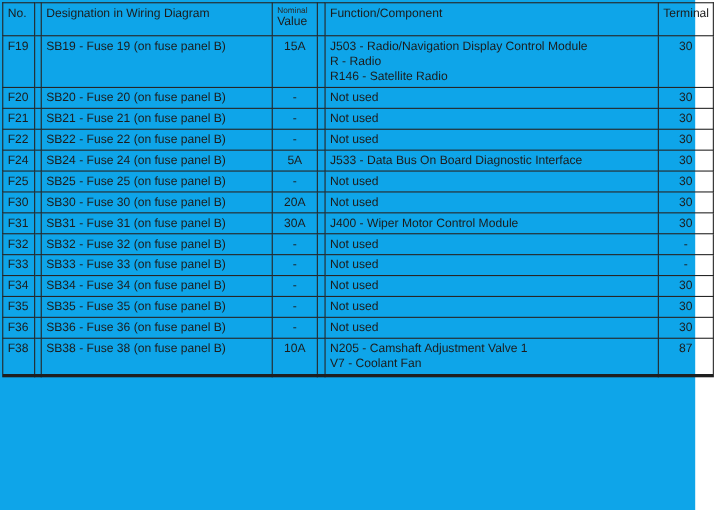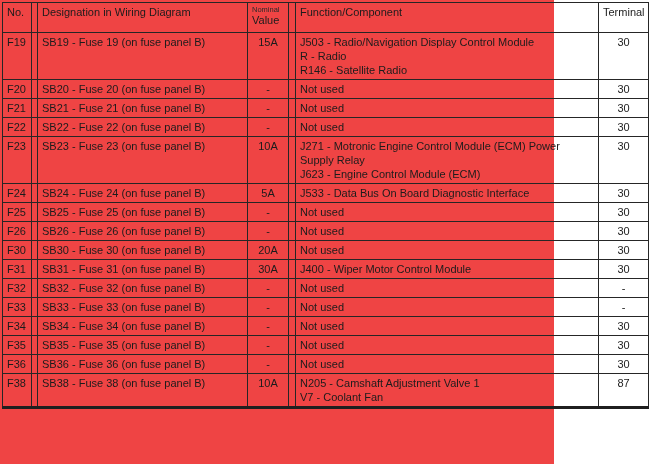--- a/index.html
+++ b/index.html
@@ -3,23 +3,23 @@
 <meta charset="utf-8">
 <style>
   * { box-sizing: border-box; }
   html, body {
     margin: 0;
     padding: 0;
     background: #ffffff;
     font-family: "Liberation Sans", "DejaVu Sans", sans-serif;
   }
   .page {
-    width: 554px;
+    width: 632px;
     height: 464px;
-    background: #ef4444;
+    background: #0ea5e9;
     padding: 2px;
   }
   table.fuse-table {
     border-collapse: collapse;
     width: 646px;
     table-layout: fixed;
     color: #1c1c1c;
     font-size: 11px;
     line-height: 14px;
     border: 1px solid #1f1f1f;
@@ -121,30 +121,20 @@
   <tr>
     <td class="c-no">F22</td>
     <td class="c-spacer"></td>
     <td class="c-des">SB22 - Fuse 22 (on fuse panel B)</td>
     <td class="c-val">-</td>
     <td class="c-spacer"></td>
     <td class="c-fun">Not used</td>
     <td class="c-ter">30</td>
   </tr>
 
-  <tr>
-    <td class="c-no">F23</td>
-    <td class="c-spacer"></td>
-    <td class="c-des">SB23 - Fuse 23 (on fuse panel B)</td>
-    <td class="c-val">10A</td>
-    <td class="c-spacer"></td>
-    <td class="c-fun">J271 - Motronic Engine Control Module (ECM) Power Supply Relay
-J623 - Engine Control Module (ECM)</td>
-    <td class="c-ter">30</td>
-  </tr>
 
   <tr>
     <td class="c-no">F24</td>
     <td class="c-spacer"></td>
     <td class="c-des">SB24 - Fuse 24 (on fuse panel B)</td>
     <td class="c-val">5A</td>
     <td class="c-spacer"></td>
     <td class="c-fun">J533 - Data Bus On Board Diagnostic Interface</td>
     <td class="c-ter">30</td>
   </tr>
@@ -152,29 +142,20 @@
   <tr>
     <td class="c-no">F25</td>
     <td class="c-spacer"></td>
     <td class="c-des">SB25 - Fuse 25 (on fuse panel B)</td>
     <td class="c-val">-</td>
     <td class="c-spacer"></td>
     <td class="c-fun">Not used</td>
     <td class="c-ter">30</td>
   </tr>
 
-  <tr>
-    <td class="c-no">F26</td>
-    <td class="c-spacer"></td>
-    <td class="c-des">SB26 - Fuse 26 (on fuse panel B)</td>
-    <td class="c-val">-</td>
-    <td class="c-spacer"></td>
-    <td class="c-fun">Not used</td>
-    <td class="c-ter">30</td>
-  </tr>
 
 
 
 
   <tr>
     <td class="c-no">F30</td>
     <td class="c-spacer"></td>
     <td class="c-des">SB30 - Fuse 30 (on fuse panel B)</td>
     <td class="c-val">20A</td>
     <td class="c-spacer"></td>

